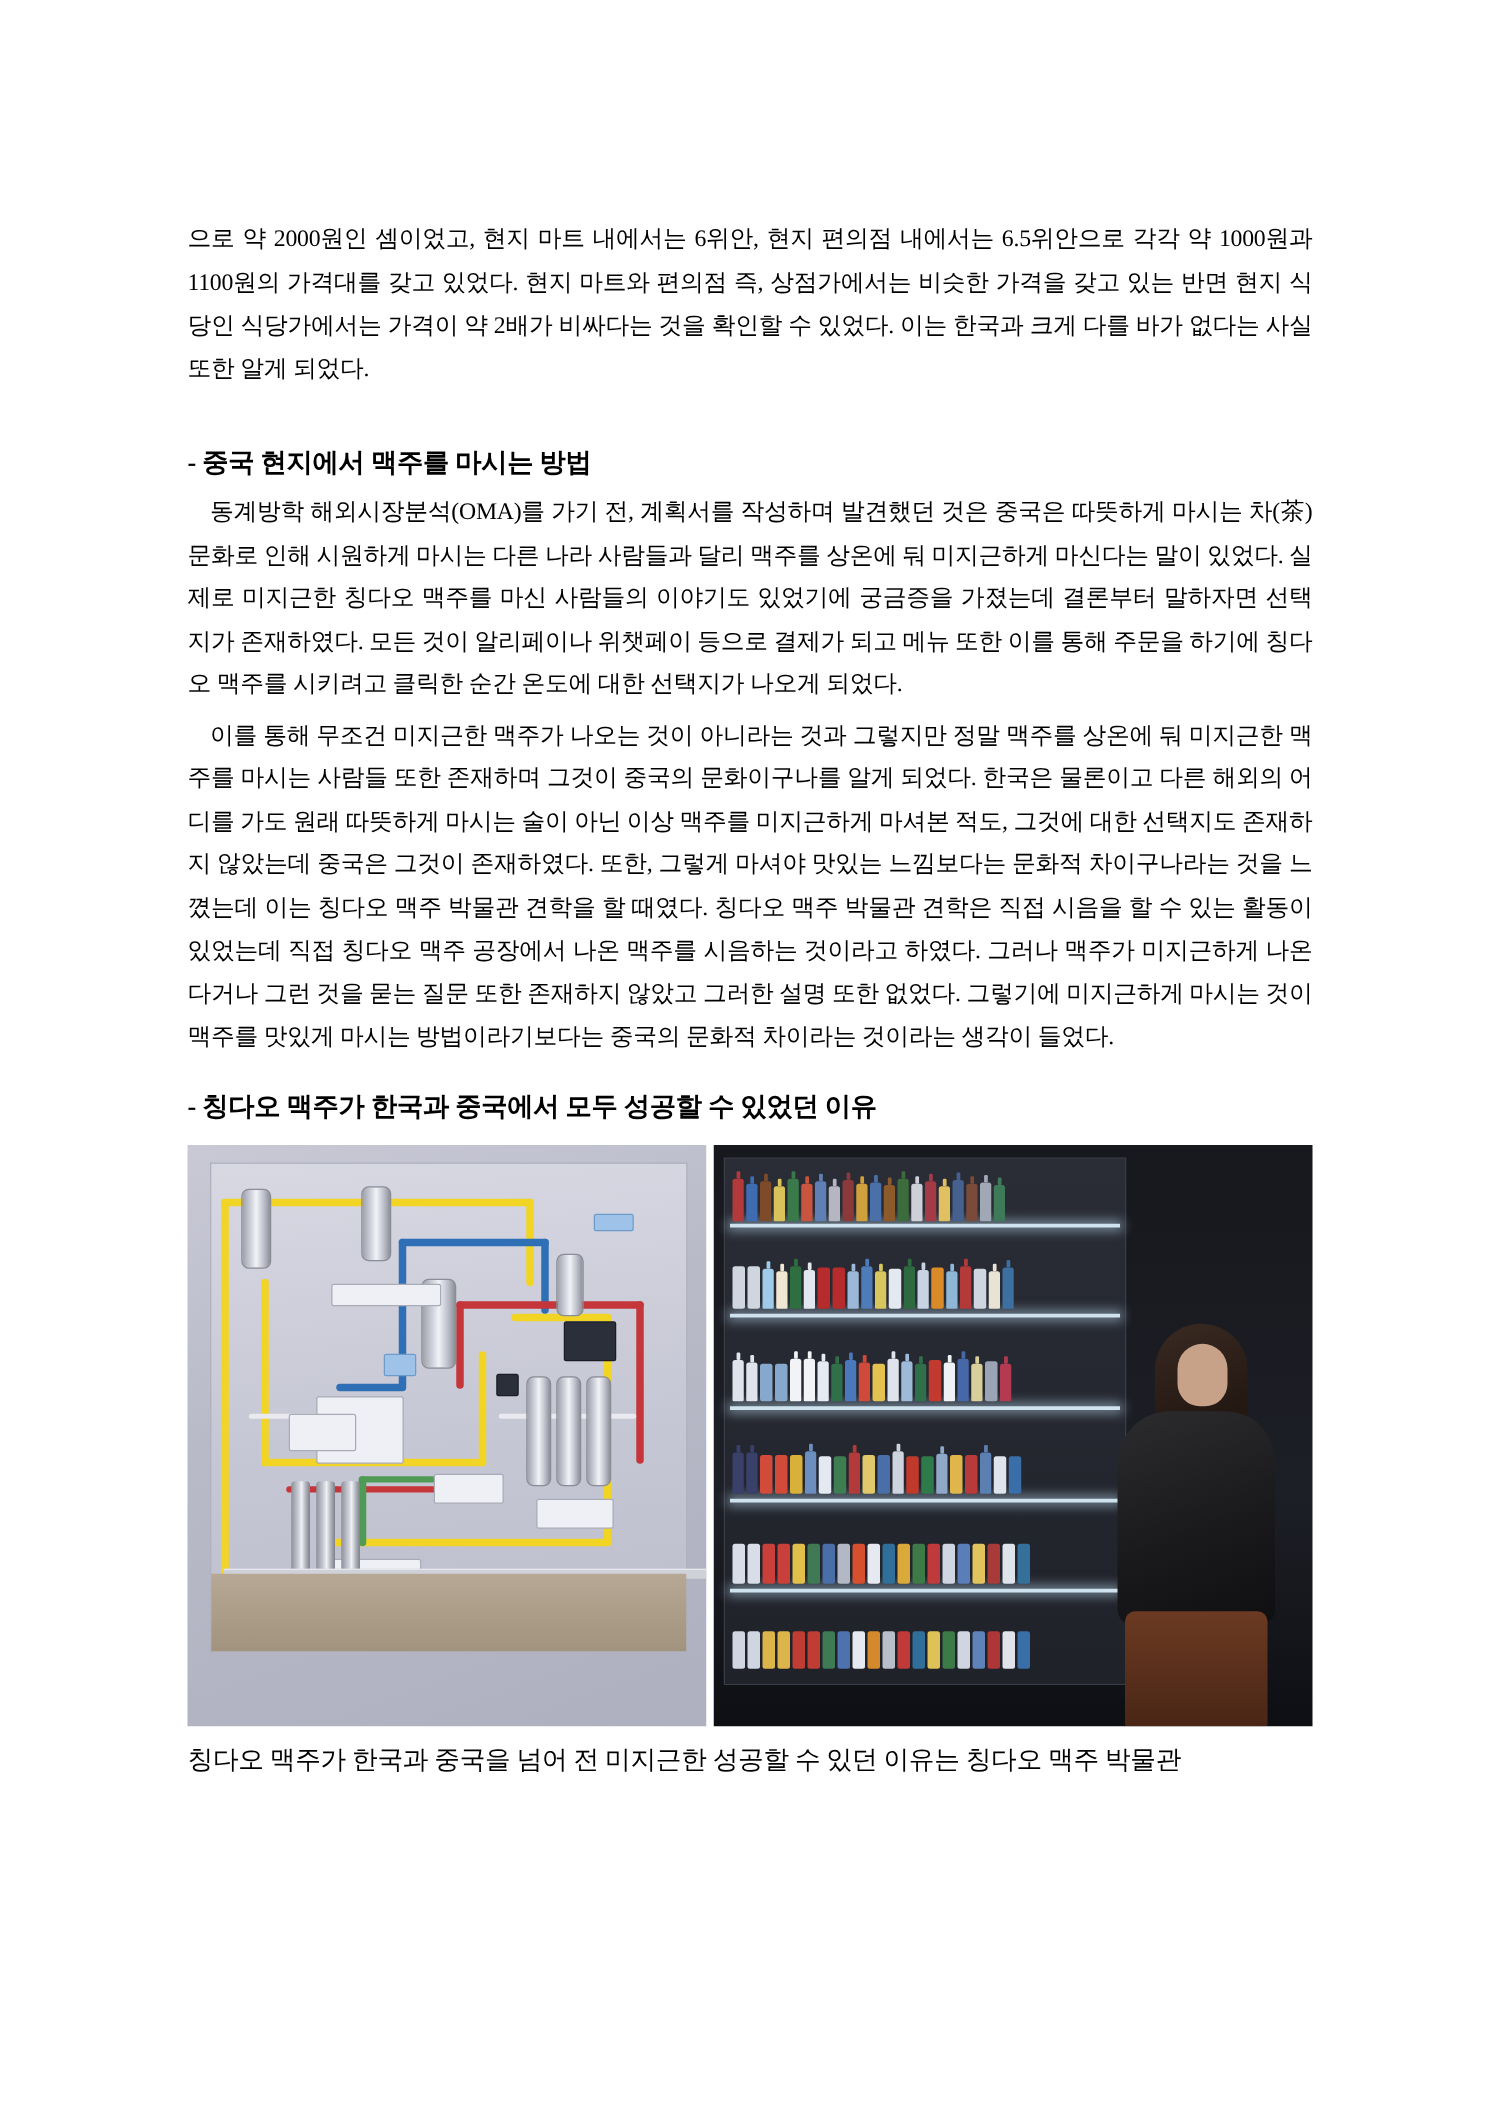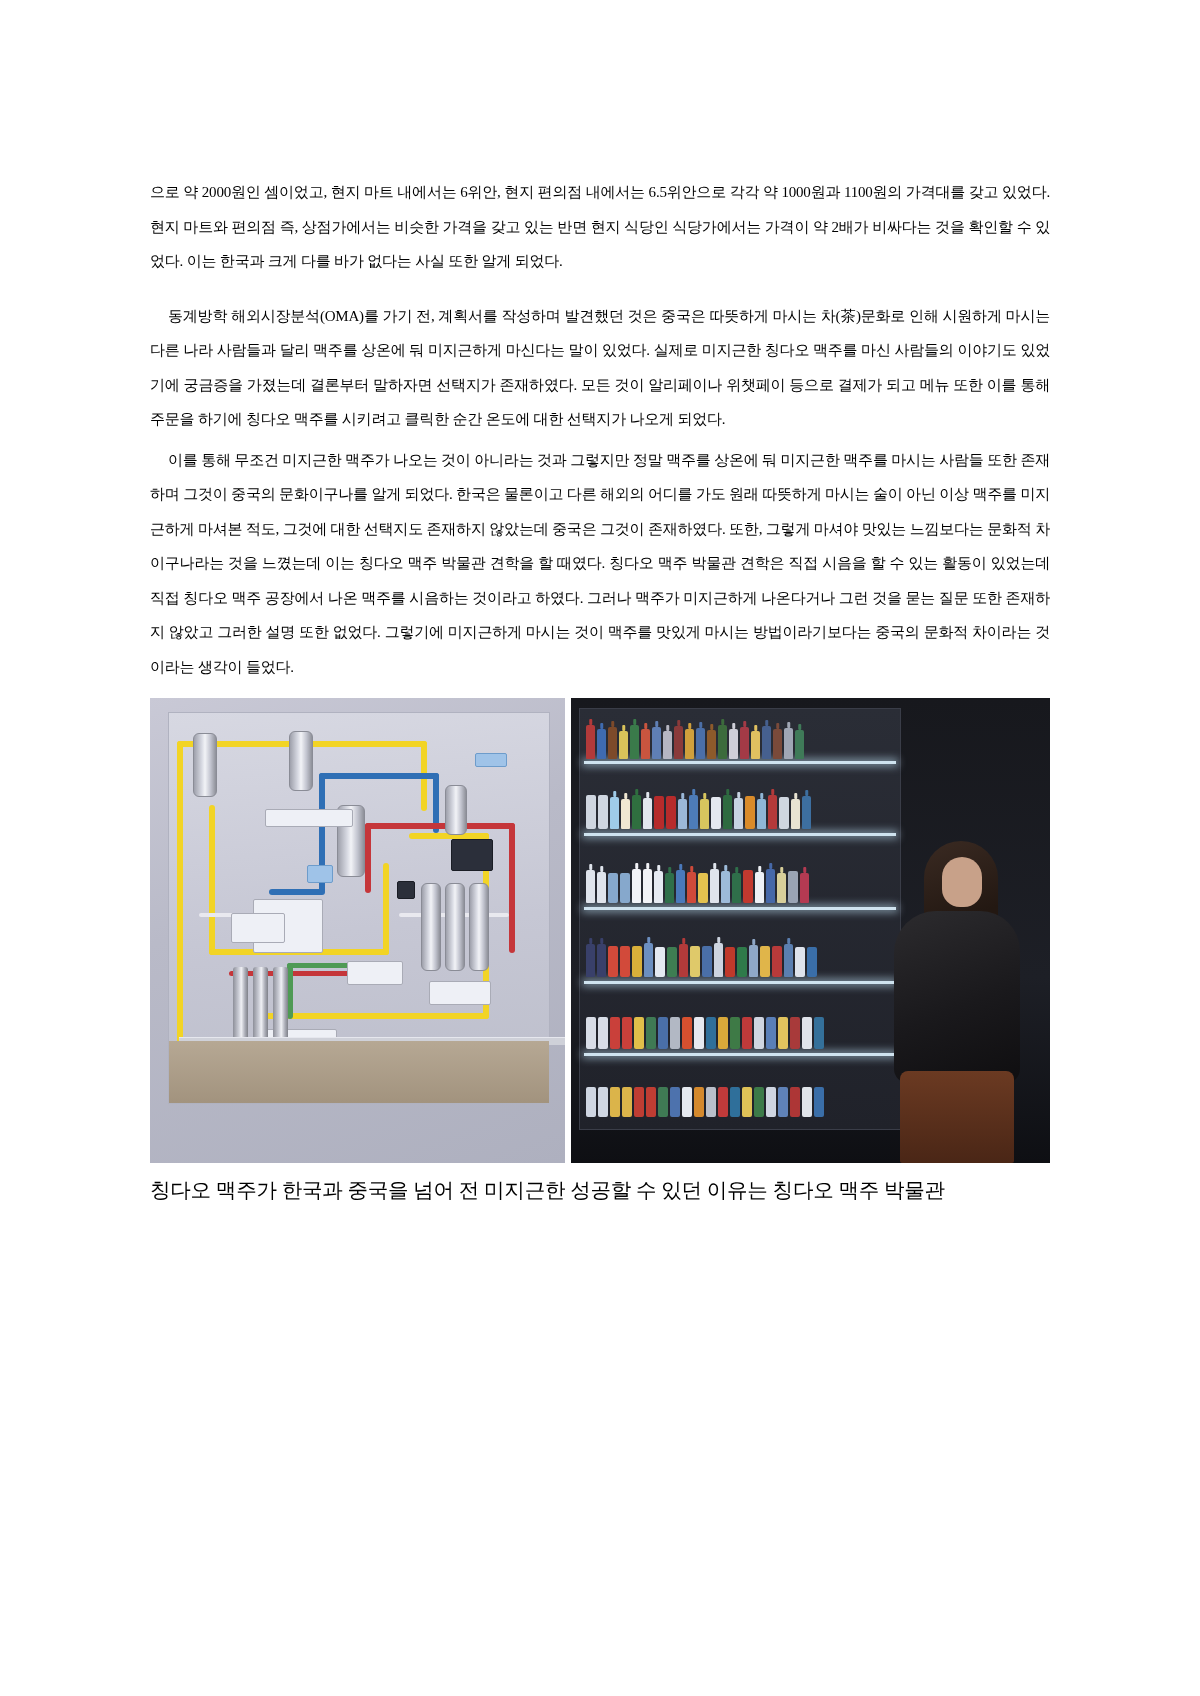--- a/index.html
+++ b/index.html
@@ -15,21 +15,21 @@
   }
   .page {
     position: relative;
     width: 1200px;
     height: 1696px;
     background: #ffffff;
     box-sizing: border-box;
     padding: 175px 150px 0 150px;
   }
   .para {
-    font-size: 15px;
+    font-size: 19px;
     line-height: 34.5px;
     text-align: justify;
     text-justify: inter-word;
     margin: 0 0 6px 0;
     letter-spacing: -0.2px;
   }
   .para.indent {
     text-indent: 18px;
   }
   .heading {
@@ -208,25 +208,27 @@
 </style>
 </head>
 <body>
 
 <div class="page">
 
   <p class="para">으로 약 2000원인 셈이었고, 현지 마트 내에서는 6위안, 현지 편의점 내에서는 6.5위안으로 각각 약 1000원과 1100원의 가격대를 갖고 있었다. 현지 마트와 편의점 즉, 상점가에서는 비슷한 가격을 갖고 있는 반면 현지 식당인 식당가에서는 가격이 약 2배가 비싸다는 것을 확인할 수 있었다. 이는 한국과 크게 다를 바가 없다는 사실 또한 알게 되었다.</p>
 
   <div class="block-gap"></div>
 
+  <h2 class="heading">- 중국 현지에서 맥주를 마시는 방법</h2>
 
   <p class="para indent">동계방학 해외시장분석(OMA)를 가기 전, 계획서를 작성하며 발견했던 것은 중국은 따뜻하게 마시는 차(茶)문화로 인해 시원하게 마시는 다른 나라 사람들과 달리 맥주를 상온에 둬 미지근하게 마신다는 말이 있었다. 실제로 미지근한 칭다오 맥주를 마신 사람들의 이야기도 있었기에 궁금증을 가졌는데 결론부터 말하자면 선택지가 존재하였다. 모든 것이 알리페이나 위챗페이 등으로 결제가 되고 메뉴 또한 이를 통해 주문을 하기에 칭다오 맥주를 시키려고 클릭한 순간 온도에 대한 선택지가 나오게 되었다.</p>
 
   <p class="para indent">이를 통해 무조건 미지근한 맥주가 나오는 것이 아니라는 것과 그렇지만 정말 맥주를 상온에 둬 미지근한 맥주를 마시는 사람들 또한 존재하며 그것이 중국의 문화이구나를 알게 되었다. 한국은 물론이고 다른 해외의 어디를 가도 원래 따뜻하게 마시는 술이 아닌 이상 맥주를 미지근하게 마셔본 적도, 그것에 대한 선택지도 존재하지 않았는데 중국은 그것이 존재하였다. 또한, 그렇게 마셔야 맛있는 느낌보다는 문화적 차이구나라는 것을 느꼈는데 이는 칭다오 맥주 박물관 견학을 할 때였다. 칭다오 맥주 박물관 견학은 직접 시음을 할 수 있는 활동이 있었는데 직접 칭다오 맥주 공장에서 나온 맥주를 시음하는 것이라고 하였다. 그러나 맥주가 미지근하게 나온다거나 그런 것을 묻는 질문 또한 존재하지 않았고 그러한 설명 또한 없었다. 그렇기에 미지근하게 마시는 것이 맥주를 맛있게 마시는 방법이라기보다는 중국의 문화적 차이라는 것이라는 생각이 들었다.</p>
 
+  <h2 class="heading">- 칭다오 맥주가 한국과 중국에서 모두 성공할 수 있었던 이유</h2>
 
   <div class="figure">
 
     <div class="photo photo-left">
       <div class="wall">
 
         <div class="pipe y" style="left:8px;  top:28px;  width:6px;  height:320px;"></div>
         <div class="pipe y" style="left:8px;  top:28px;  width:250px;height:6px;"></div>
         <div class="pipe y" style="left:252px;top:28px;  width:6px;  height:70px;"></div>
         <div class="pipe y" style="left:40px; top:92px;  width:6px;  height:150px;"></div>

